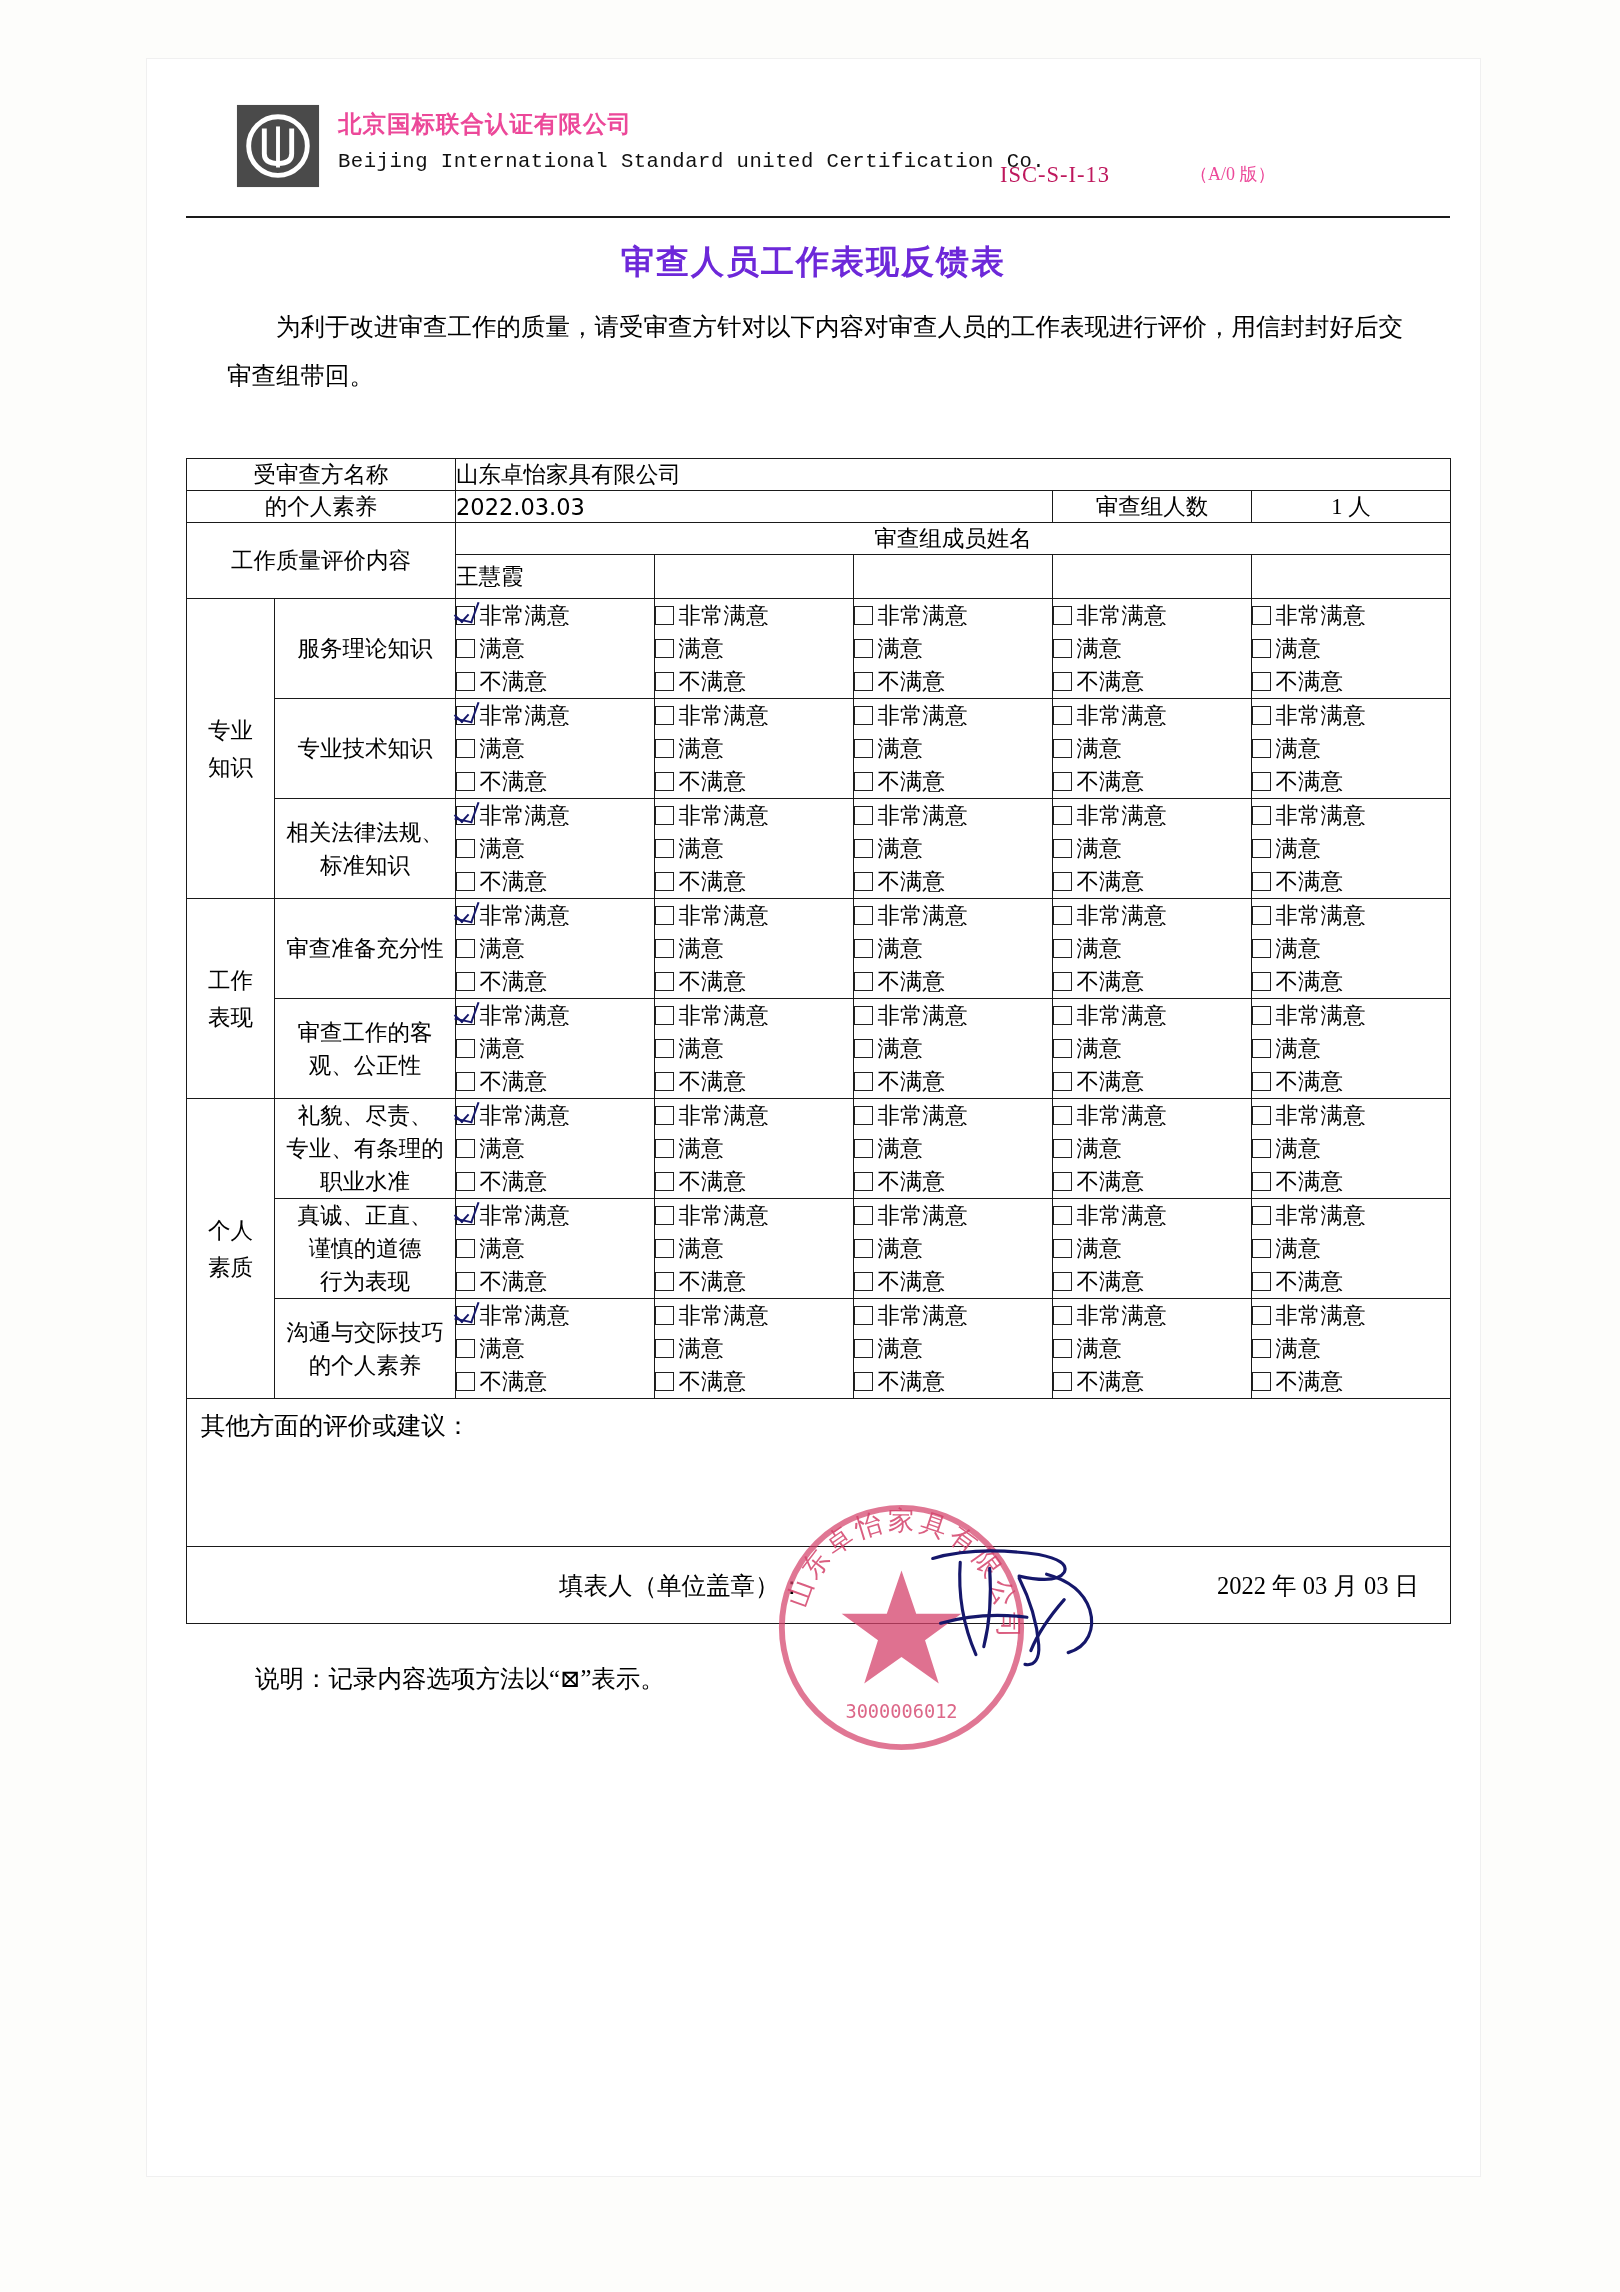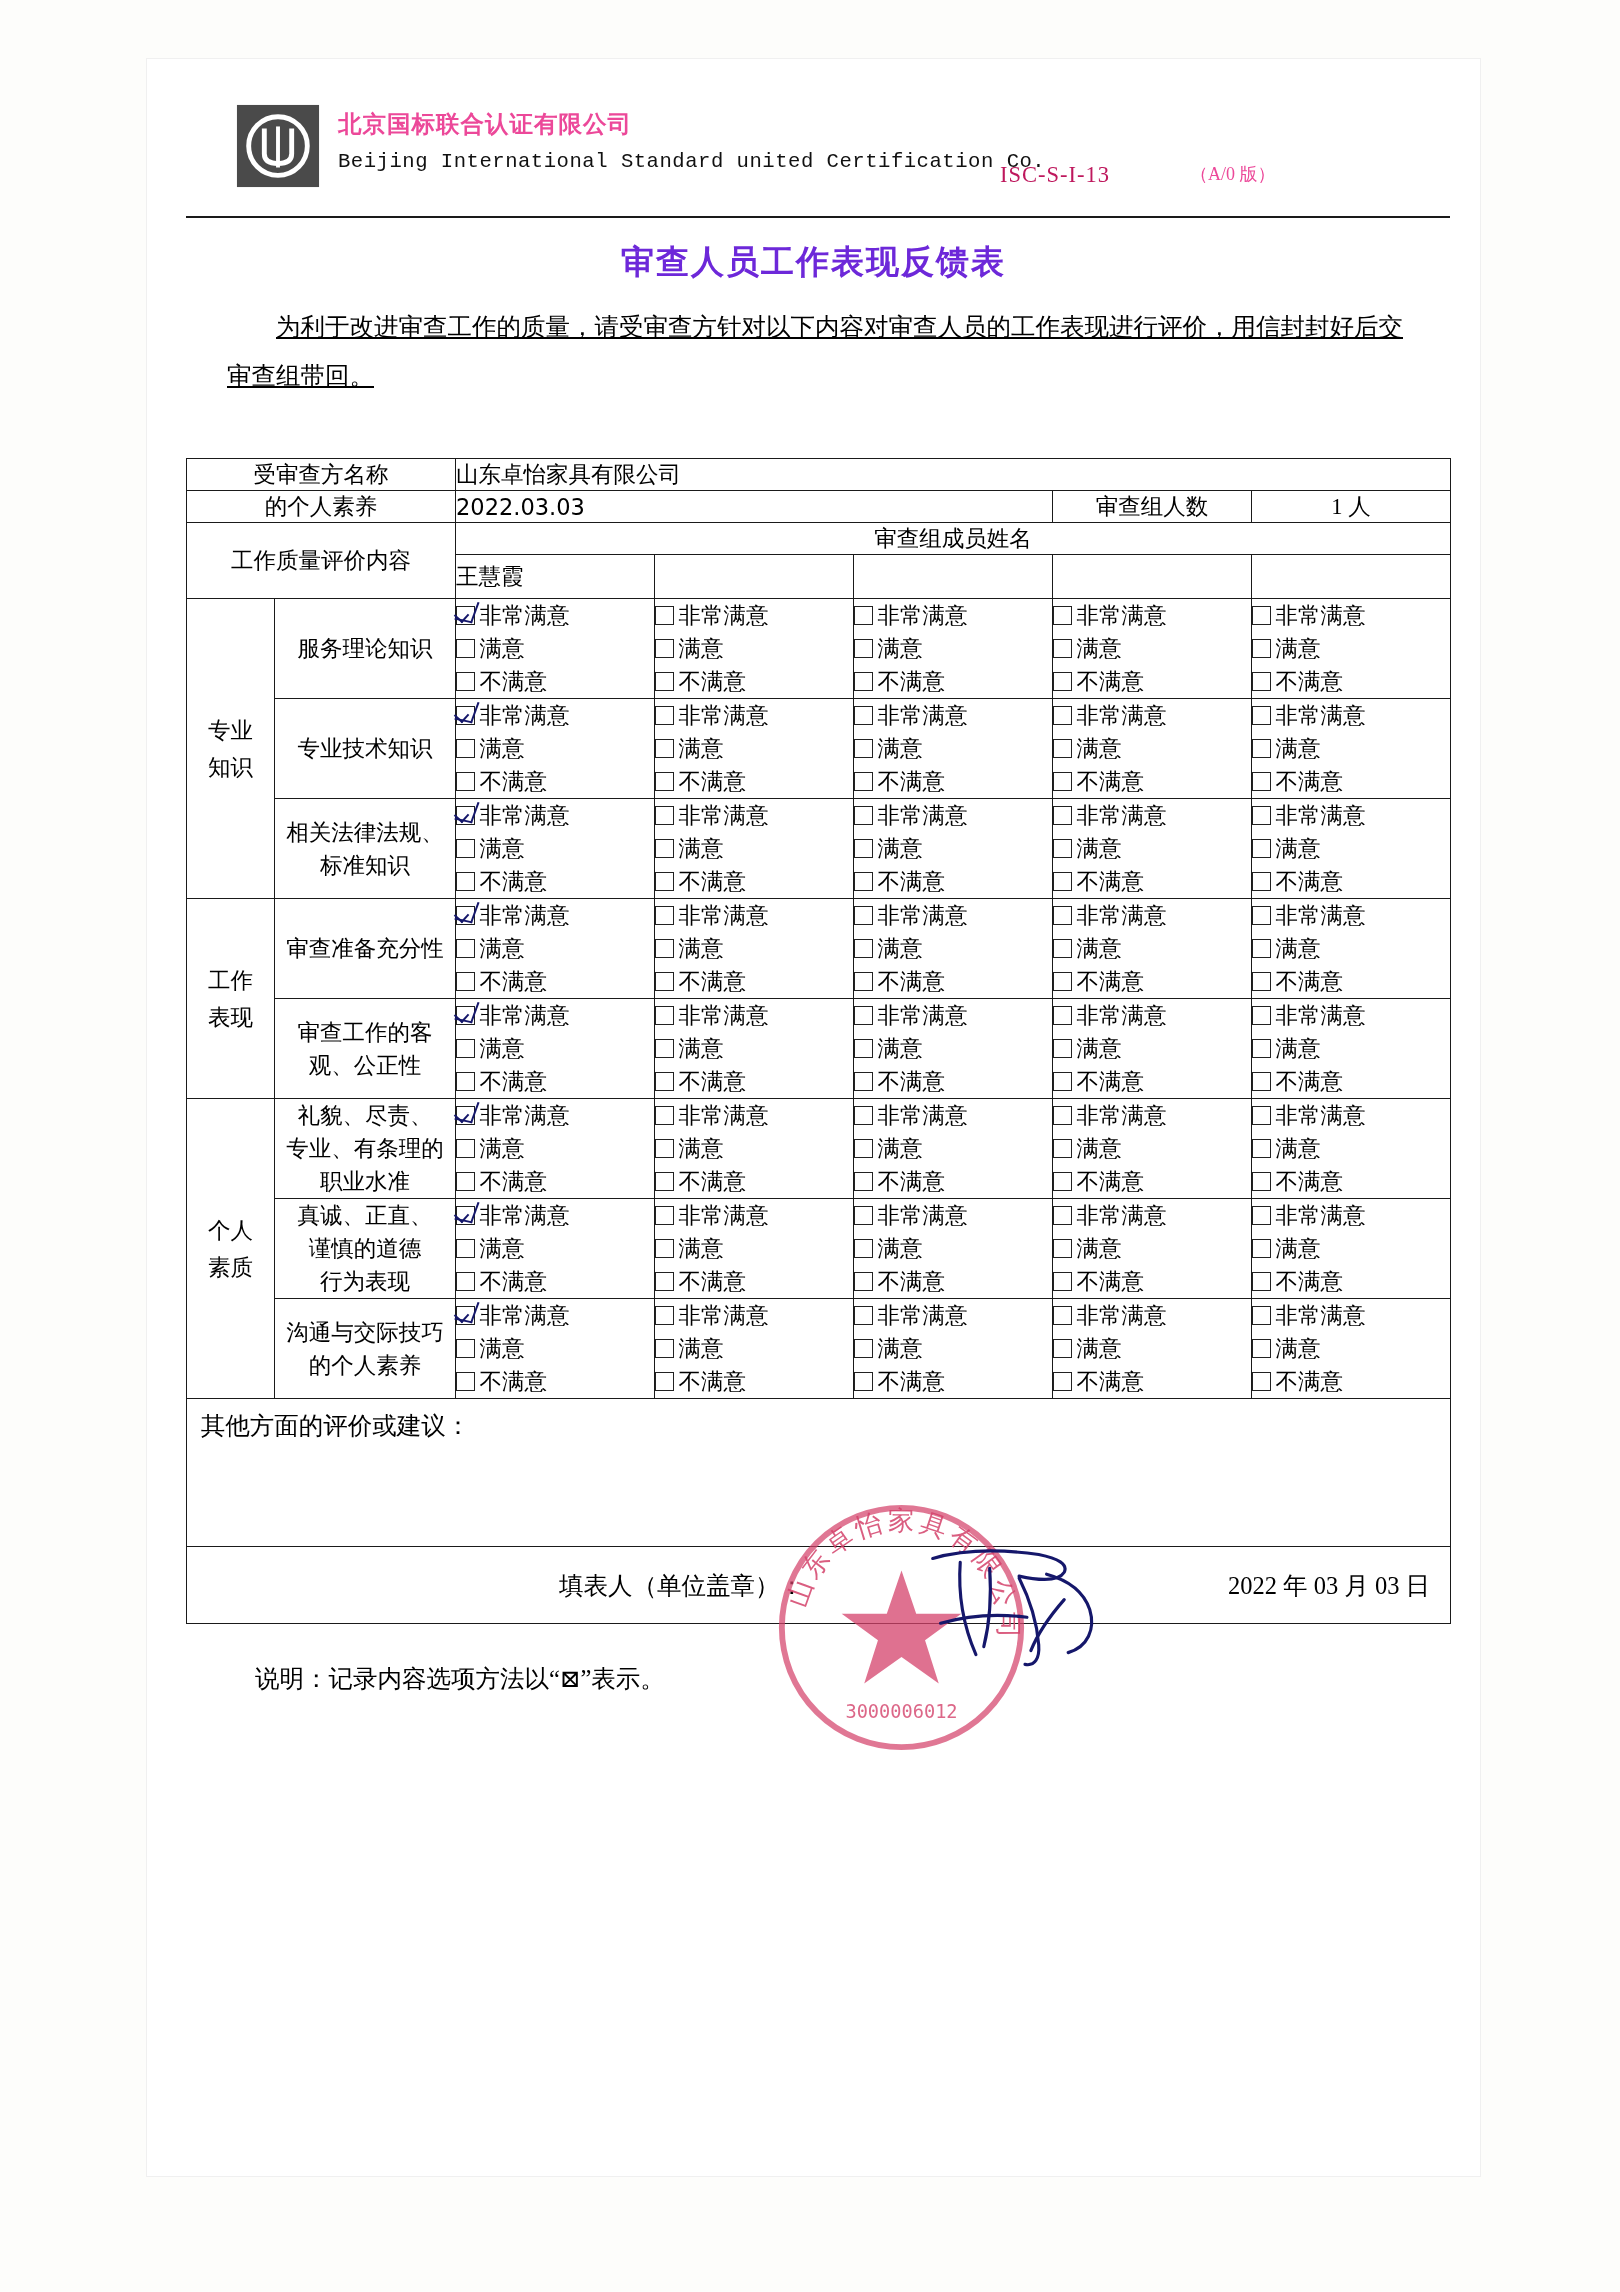--- a/index.html
+++ b/index.html
@@ -100,21 +100,20 @@
   }
   .intro {
     position: absolute;
     left: 80px;
     top: 243px;
     width: 1186px;
     font-size: 24.5px;
     line-height: 49px;
     color: #000;
     text-indent: 49px;
-    text-decoration: underline;
   }
   
   .tbl {
     position: absolute;
     left: 39px;
     top: 363px;
     width: 1264px;
     border-collapse: collapse;
     table-layout: fixed;
     margin-top: 36px;
@@ -201,21 +200,21 @@
     height: 76px;
   }
   .sign-text {
     position: absolute;
     left: 372px;
     top: 21.6px;
     font-size: 24.5px;
   }
   .sign-date {
     position: absolute;
-    right: 20px;
+    right: 31px;
     top: 21.6px;
     font-size: 24.5px;
   }
   .note {
     position: absolute;
     left: 108px;
     top: 1603px;
     font-size: 24.5px;
     color: #000;
   }

